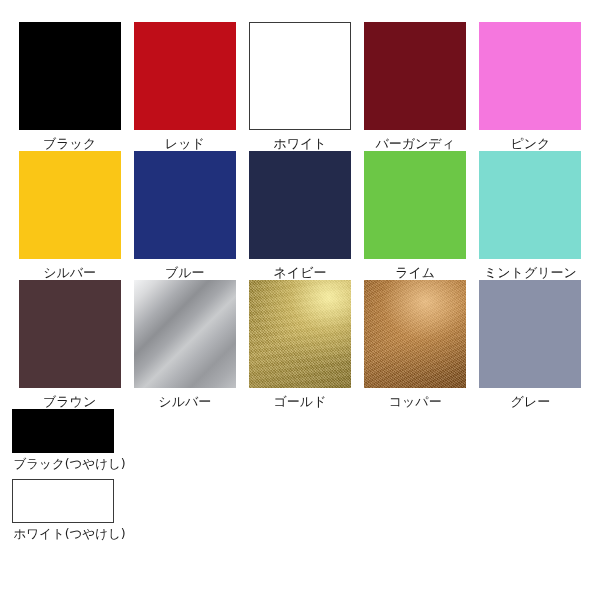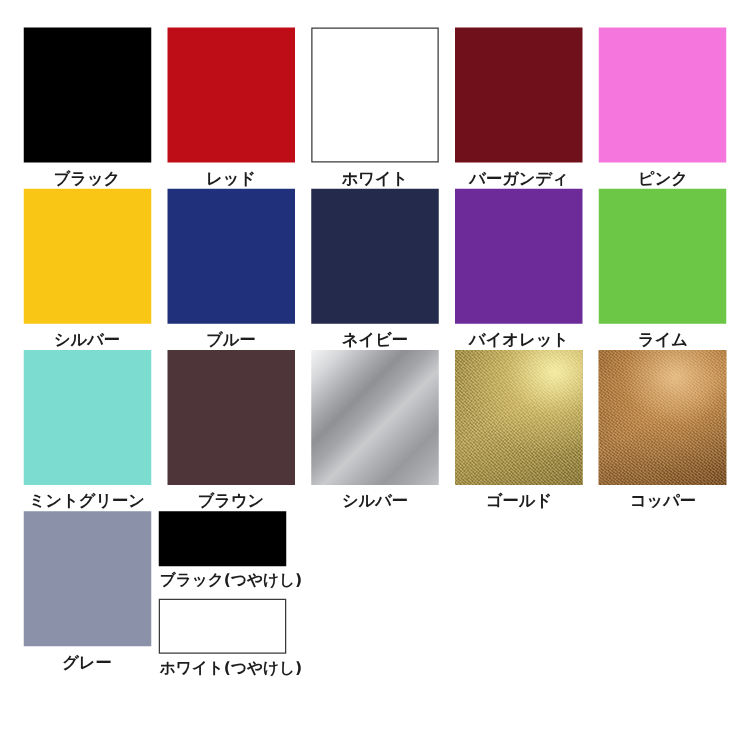--- a/index.html
+++ b/index.html
@@ -17,21 +17,20 @@
   #swatch-chart {
     width: 600px;
     height: 436px;
     box-sizing: border-box;
     padding: 22px 12px 10px 12px;
     display: grid;
     grid-template-columns: repeat(5, 1fr);
     grid-template-rows: repeat(4, 1fr);
     column-gap: 0px;
     row-gap: 0px;
-    font-weight: bold;
   }
 
   .swatch-cell {
     display: flex;
     flex-direction: column;
     align-items: center;
     justify-content: flex-start;
   }
 
   .swatch-chip {
@@ -170,24 +169,20 @@
     </div>
     <div class="swatch-cell">
       <div class="swatch-chip" title="ブルー" style="background-color: rgb(32, 48, 123);"></div>
       <div class="swatch-label">ブルー</div>
     </div>
     <div class="swatch-cell">
       <div class="swatch-chip" title="ネイビー" style="background-color: rgb(35, 42, 75);"></div>
       <div class="swatch-label">ネイビー</div>
     </div>
     <div class="swatch-cell">
-      <div class="swatch-chip" title="バイオレット" style="background-color: rgb(109, 43, 154);"></div>
-      <div class="swatch-label">バイオレット</div>
-    </div>
-    <div class="swatch-cell">
       <div class="swatch-chip" title="ライム" style="background-color: rgb(108, 199, 70);"></div>
       <div class="swatch-label">ライム</div>
     </div>
     <div class="swatch-cell">
       <div class="swatch-chip" title="ミントグリーン" style="background-color: rgb(125, 220, 208);"></div>
       <div class="swatch-label">ミントグリーン</div>
     </div>
     <div class="swatch-cell">
       <div class="swatch-chip" title="ブラウン" style="background-color: rgb(78, 53, 57);"></div>
       <div class="swatch-label">ブラウン</div>

